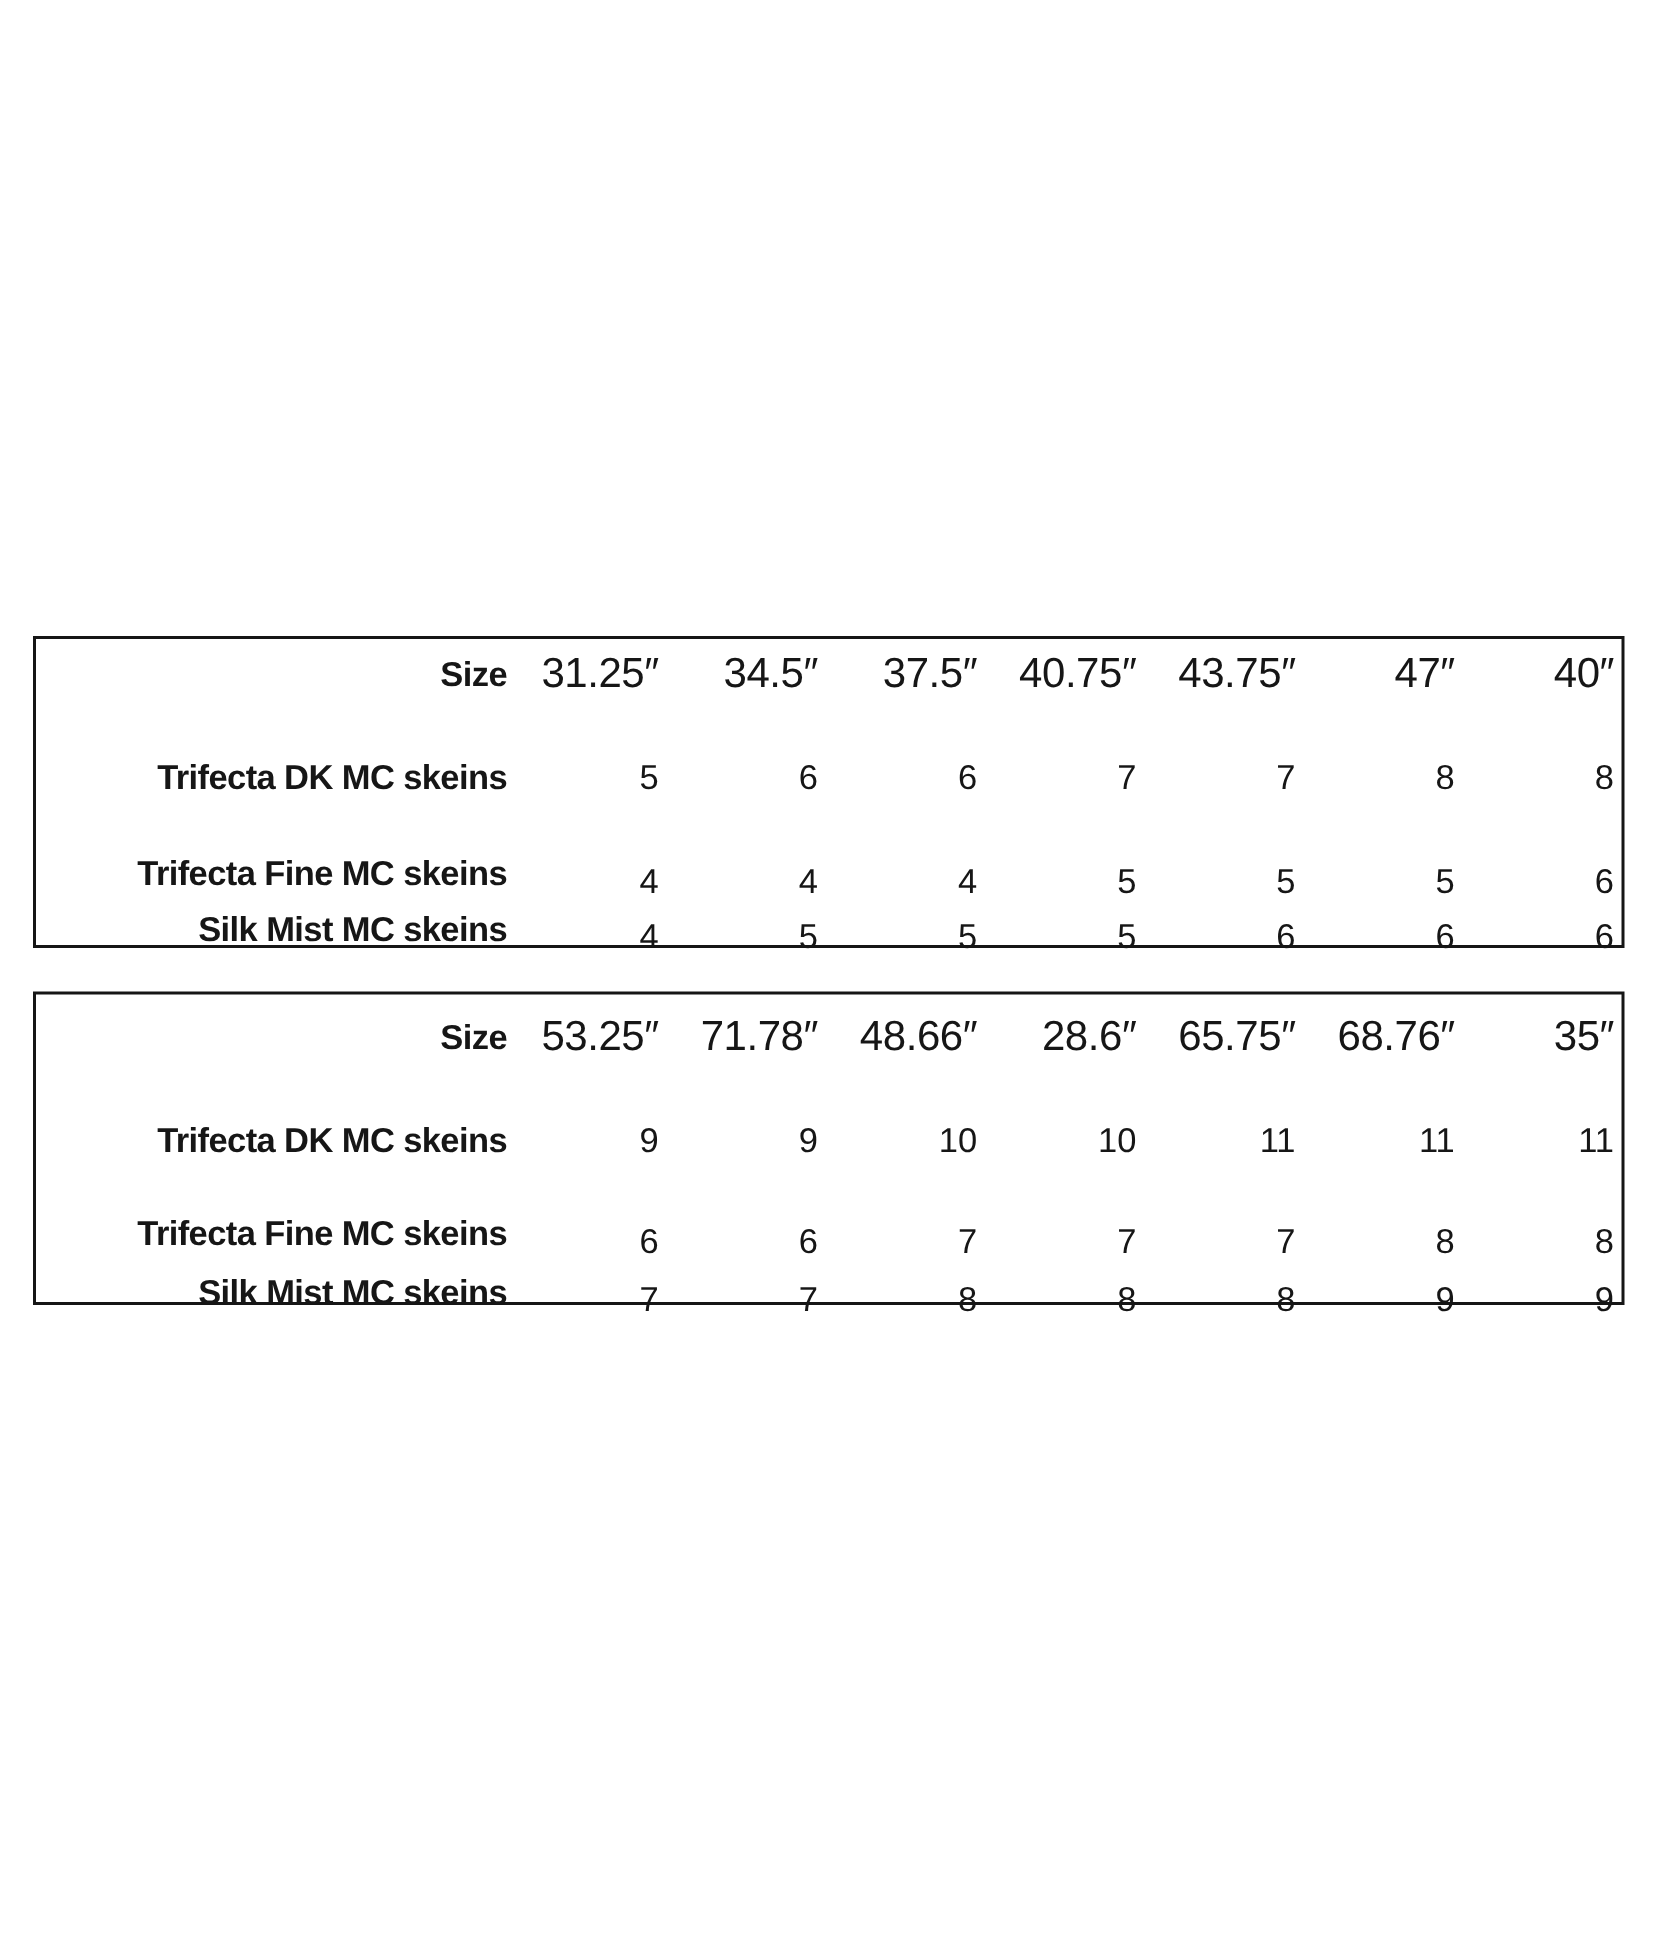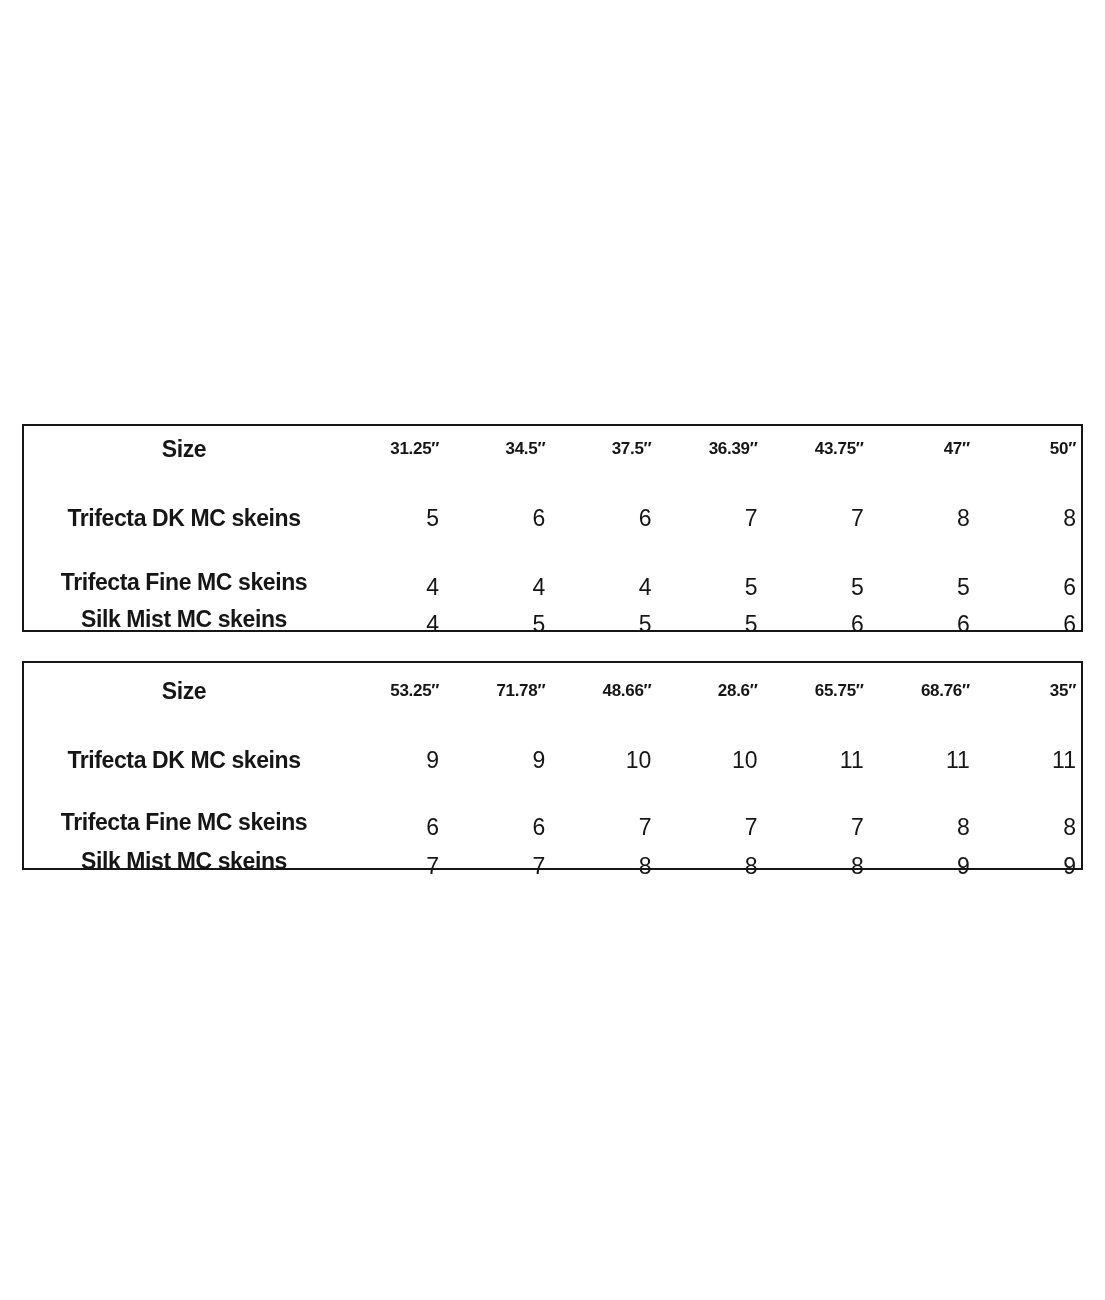--- a/index.html
+++ b/index.html
@@ -35,31 +35,31 @@
   }
   col.c-label { width: 314px; }
   td {
     vertical-align: middle;
     color: #161616;
     overflow: hidden;
     white-space: nowrap;
     padding: 0;
   }
   td.label {
-    text-align: center;
+    text-align: right;
     padding-left: 6px;
     font-weight: 700;
     font-size: 23px;
     letter-spacing: -0.4px;
   }
   td.colhdr {
     text-align: right;
     padding-right: 5px;
-    font-weight: 700;
-    font-size: 17px;
+    font-weight: 400;
+    font-size: 28px;
     letter-spacing: -0.3px;
   }
   td.num {
     text-align: right;
     padding-right: 5px;
     font-weight: 400;
     font-size: 23px;
   }
   td.shift { padding-top: 10px; }
   .tbl1 tr.r-hdr  { height: 46px; }
@@ -81,24 +81,24 @@
       <colgroup>
           <col class="c-label">
           <col span="7" class="c-num">
         </colgroup>
       <tbody>
           <tr class="r-hdr">
         <td class="label">Size</td>
         <td class="colhdr">31.25″</td>
         <td class="colhdr">34.5″</td>
         <td class="colhdr">37.5″</td>
-        <td class="colhdr">36.39″</td>
+        <td class="colhdr">40.75″</td>
         <td class="colhdr">43.75″</td>
         <td class="colhdr">47″</td>
-        <td class="colhdr">50″</td>
+        <td class="colhdr">40″</td>
       </tr>
       <tr class="r-dk">
         <td class="label">Trifecta DK MC skeins</td>
         <td class="num">5</td>
         <td class="num">6</td>
         <td class="num">6</td>
         <td class="num">7</td>
         <td class="num">7</td>
         <td class="num">8</td>
         <td class="num">8</td>

